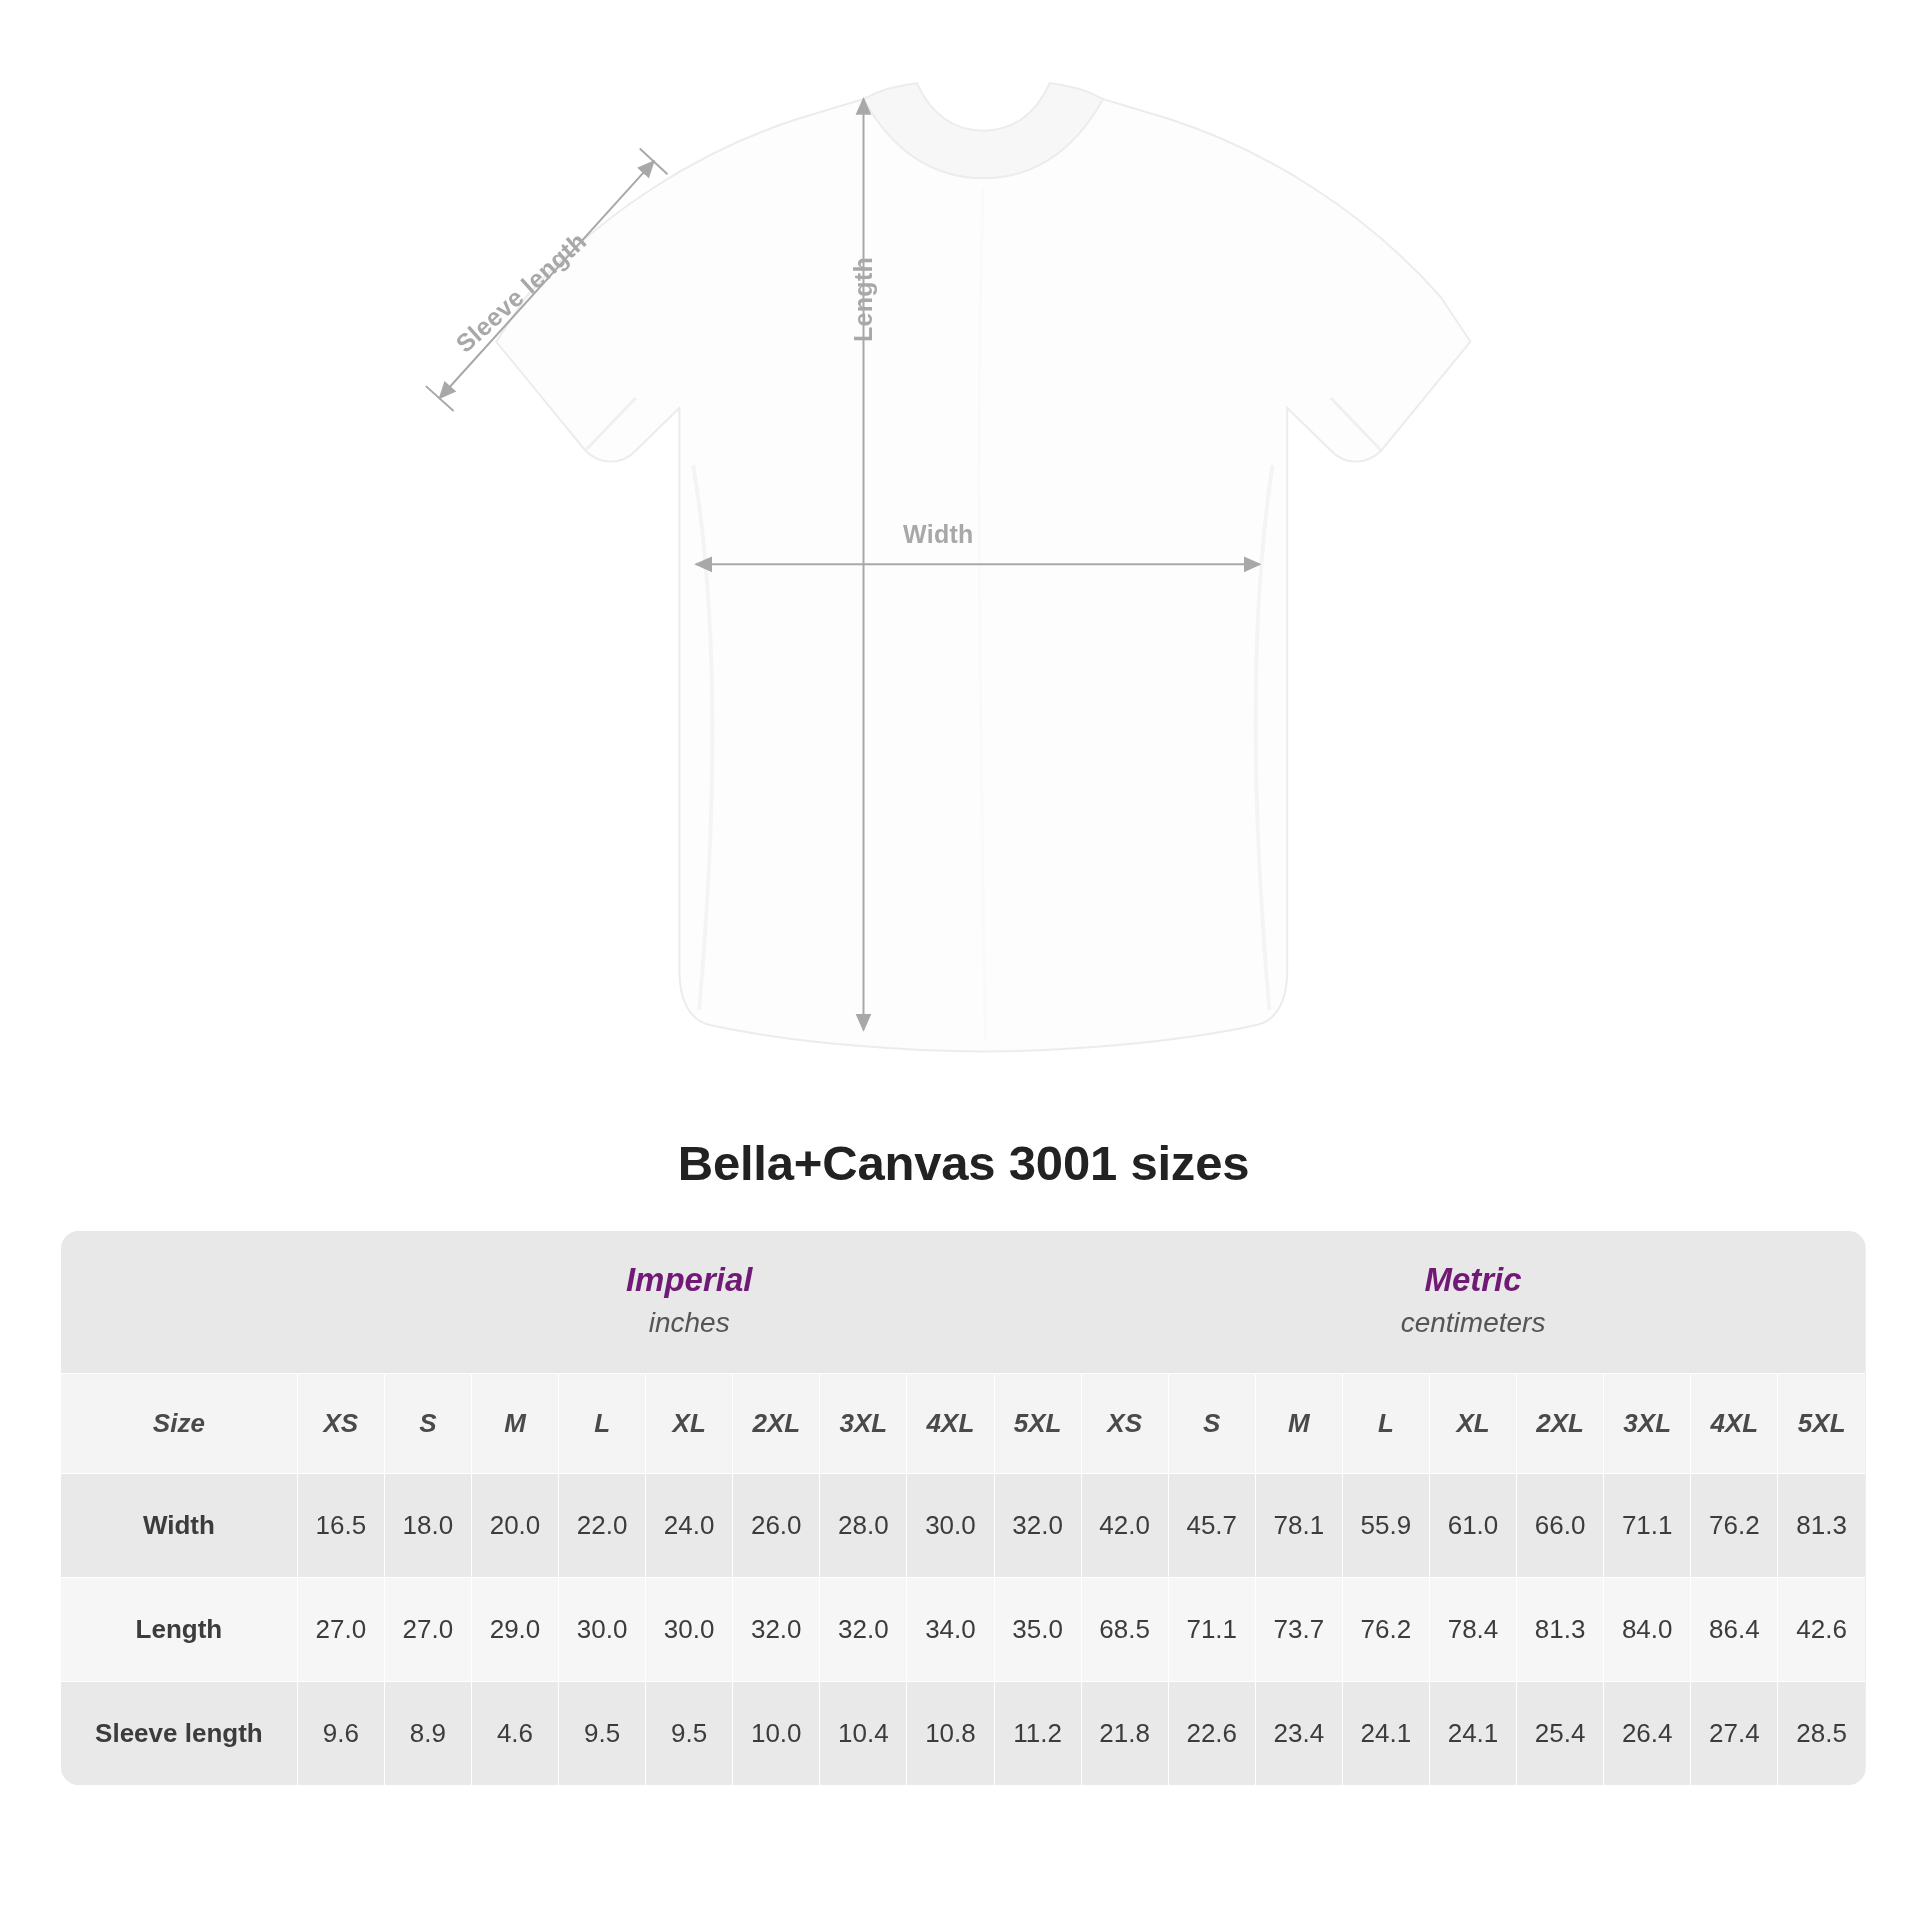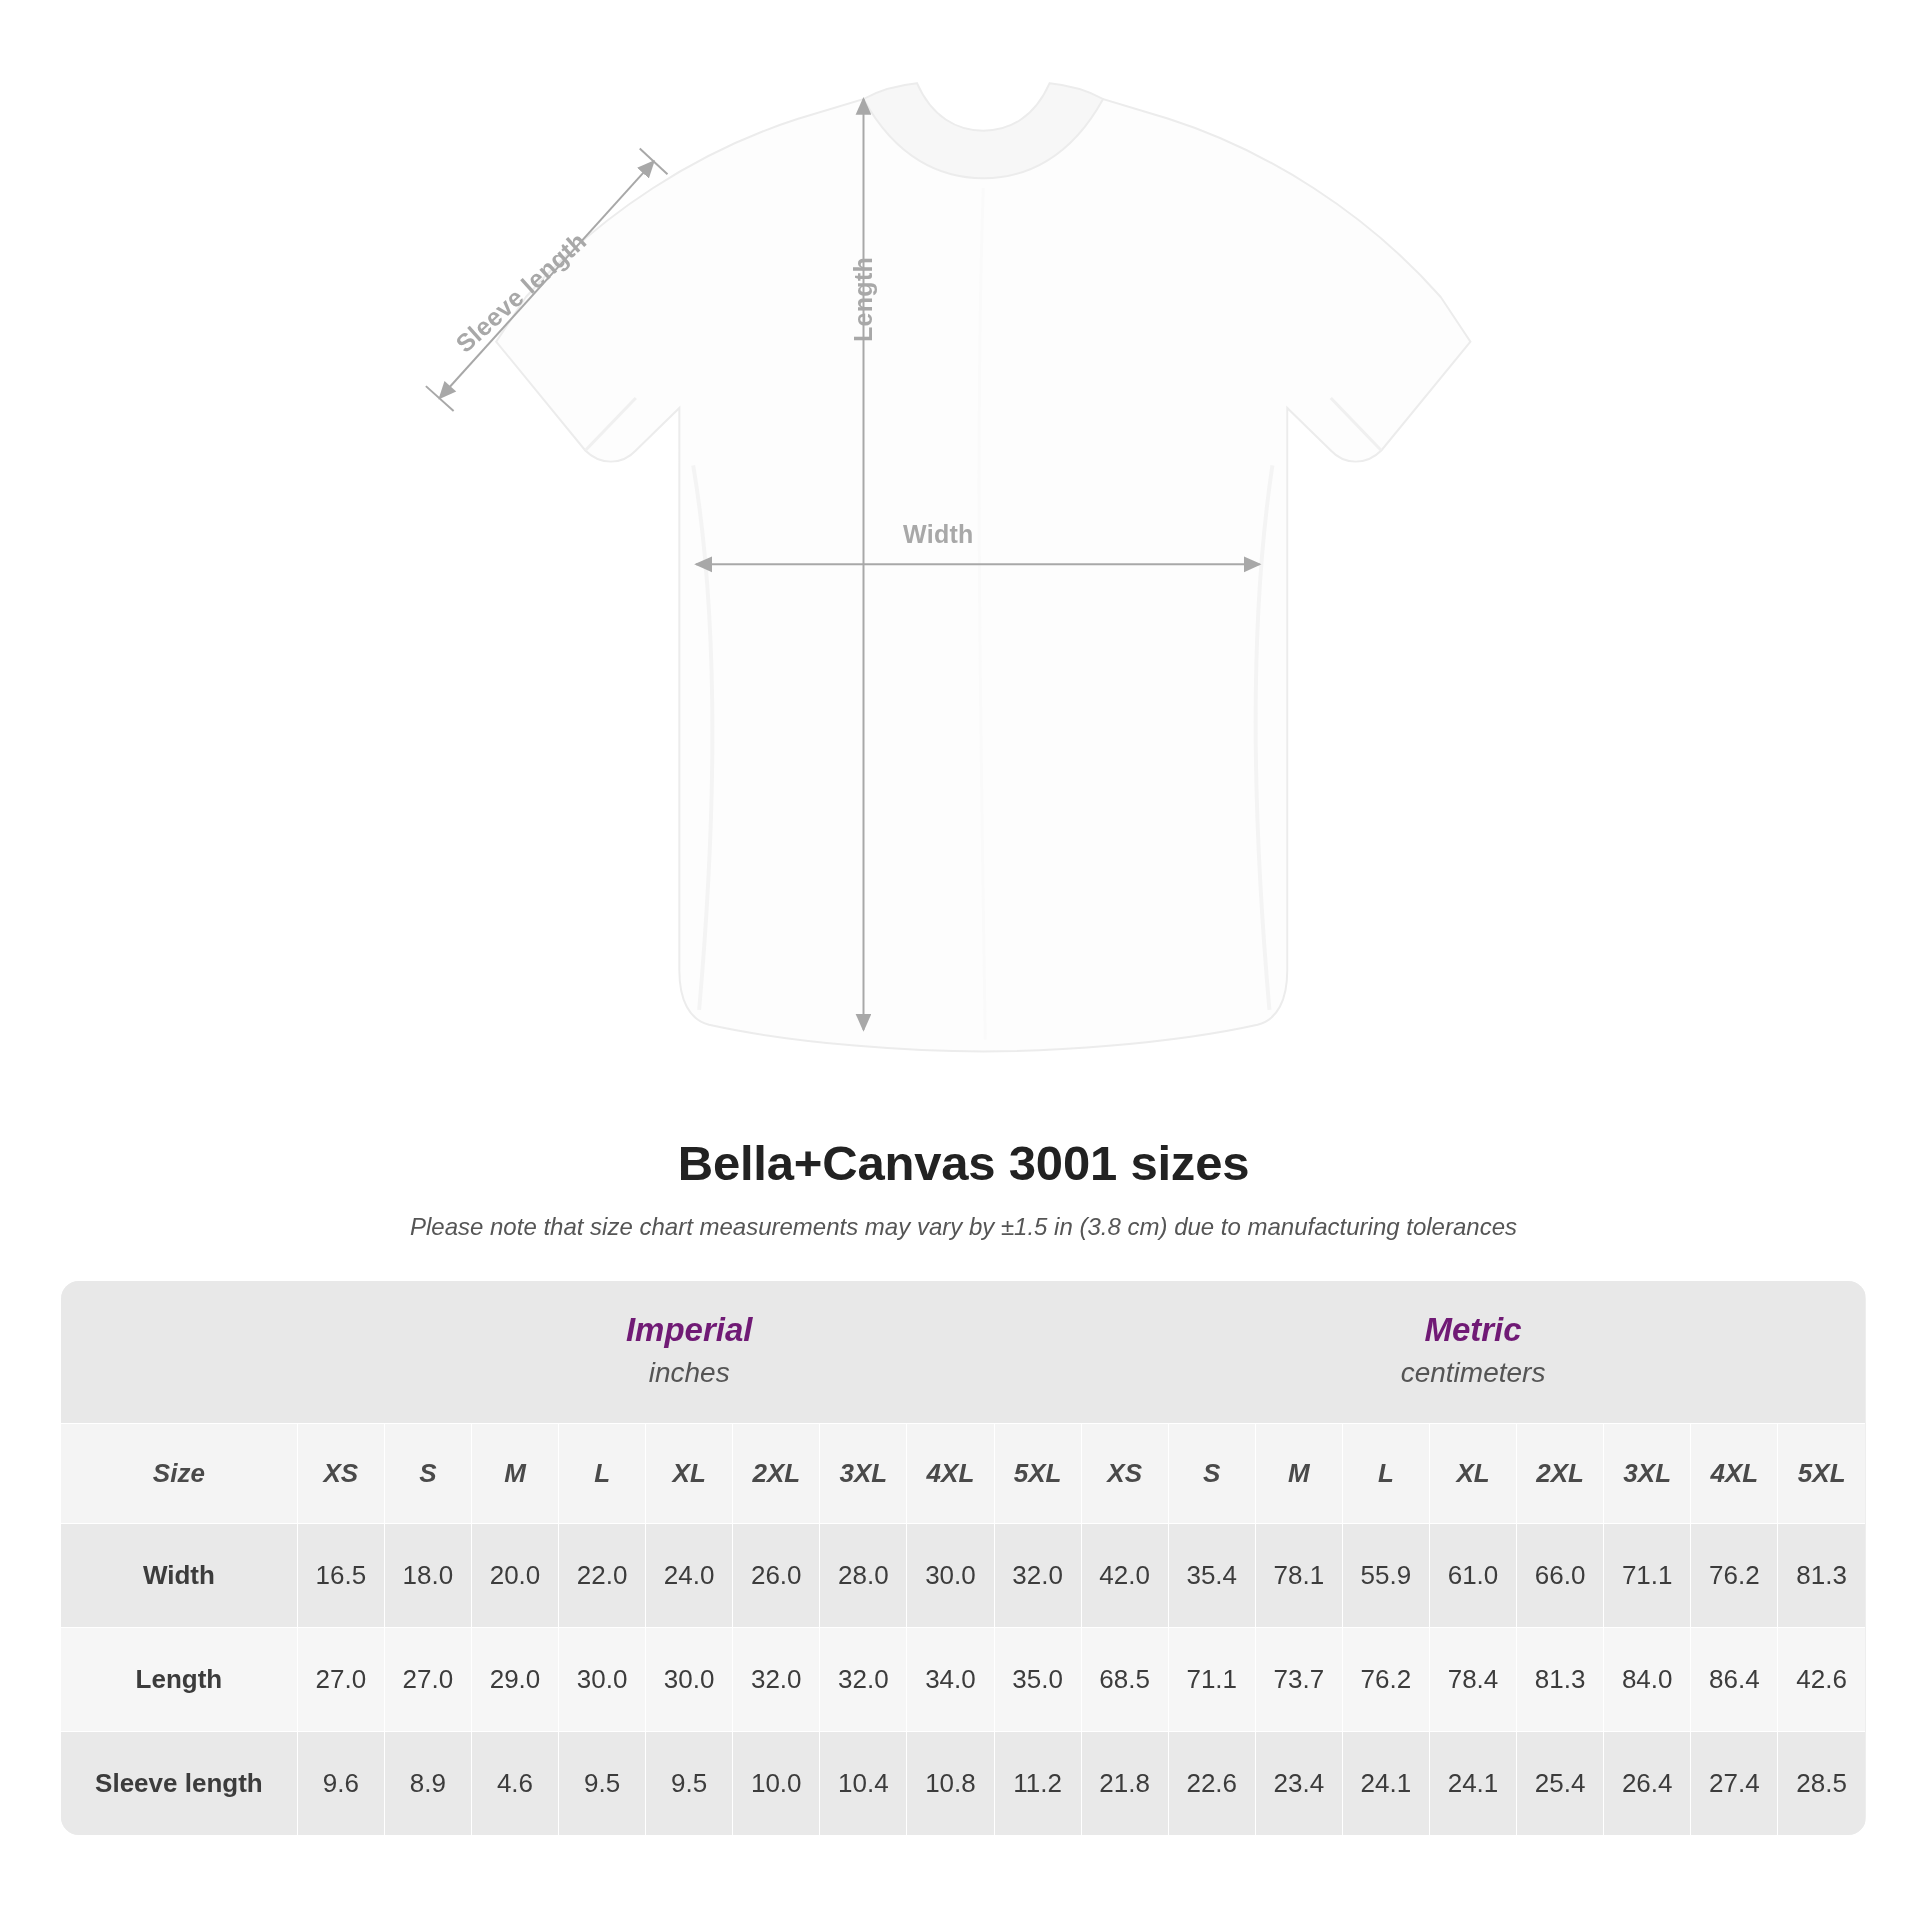--- a/index.html
+++ b/index.html
@@ -194,21 +194,20 @@
       <line x1="646" y1="150" x2="674" y2="176" stroke="#a8a8a8" stroke-width="2"></line>
     </svg>
 
     <div class="dim-label label-width">Width</div>
     <div class="dim-label label-length">Length</div>
     <div class="dim-label label-sleeve">Sleeve length</div>
   </div>
 
   <div class="title-block">
     <h1 class="chart-title">Bella+Canvas 3001 sizes</h1>
-    <div class="chart-note">Please note that size chart measurements may vary by ±1.5 in (3.8 cm) due to manufacturing tolerances</div>
   </div>
 
   <div class="table-wrap">
     <table class="size-table">
       <colgroup>
         <col class="col-label">
         <col class="col-val">
           <col class="col-val">
           <col class="col-val">
           <col class="col-val">
@@ -267,21 +266,21 @@
           <td class="hline vline">16.5</td>
           <td class="hline vline">18.0</td>
           <td class="hline vline">20.0</td>
           <td class="hline vline">22.0</td>
           <td class="hline vline">24.0</td>
           <td class="hline vline">26.0</td>
           <td class="hline vline">28.0</td>
           <td class="hline vline">30.0</td>
           <td class="hline vline">32.0</td>
           <td class="hline vline">42.0</td>
-          <td class="hline vline">35.4</td>
+          <td class="hline vline">45.7</td>
           <td class="hline vline">78.1</td>
           <td class="hline vline">55.9</td>
           <td class="hline vline">61.0</td>
           <td class="hline vline">66.0</td>
           <td class="hline vline">71.1</td>
           <td class="hline vline">76.2</td>
           <td class="hline vline">81.3</td>
         </tr>
 
         <tr class="data-row light">

